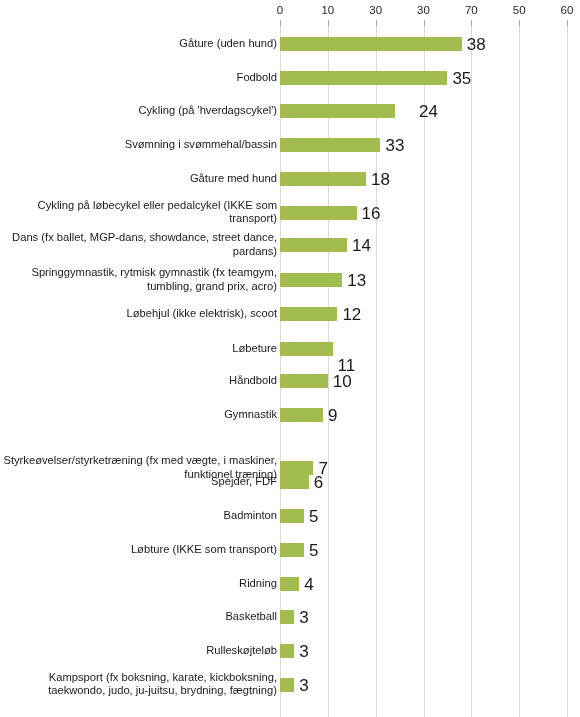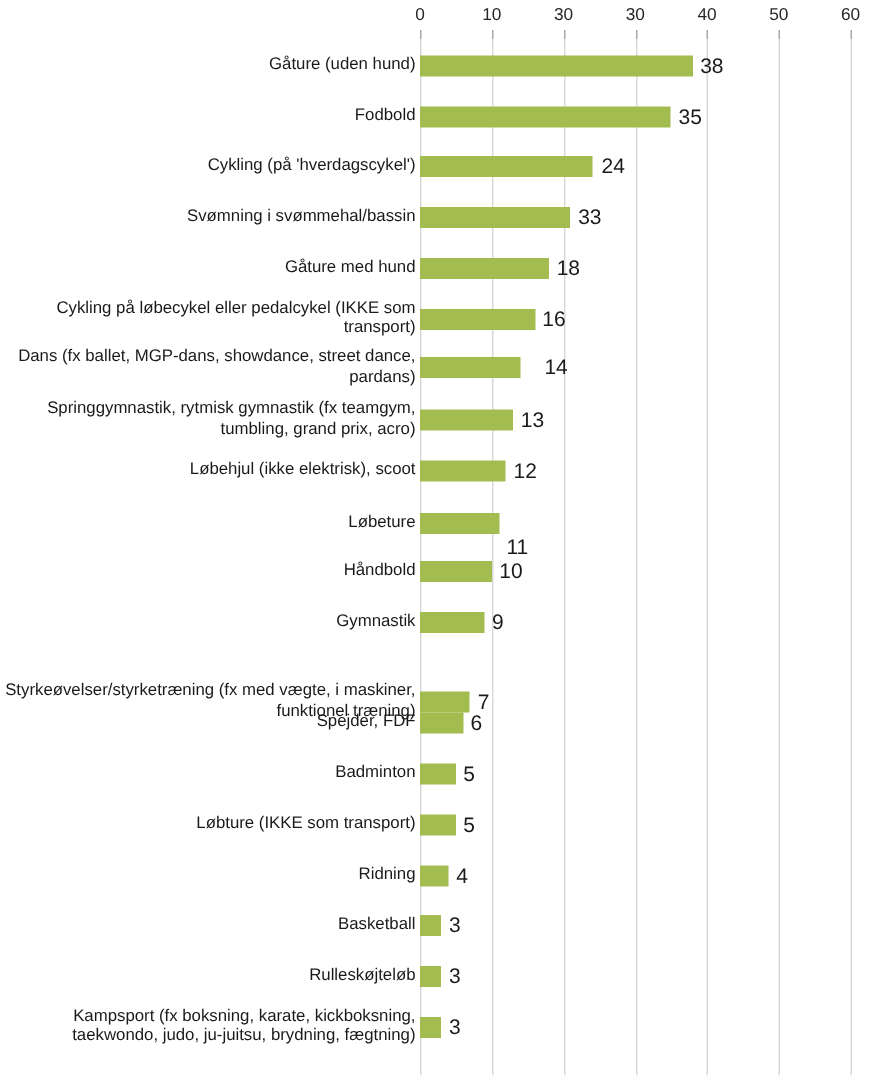--- a/index.html
+++ b/index.html
@@ -85,21 +85,21 @@
     top: 50%;
     margin-top: -7px;
     height: 14px;
     background: #a2bc4f;
   }
 
   .bar-value {
     position: absolute;
     top: 50%;
     transform: translateY(-50%);
-    font-size: 14px;
+    font-size: 17px;
     color: #1a1a1a;
     line-height: 13px;
     white-space: nowrap;
   }
 </style>
 </head>
 <body>
 
 <div id="chart-root">
 
@@ -117,21 +117,21 @@
 
   <div id="axis-ticks">
       <div class="tick-label" style="left: 280px;">0</div>
       <div class="tick-mark" style="left: 280px;"></div>
       <div class="tick-label" style="left: 327.833px;">10</div>
       <div class="tick-mark" style="left: 327.833px;"></div>
       <div class="tick-label" style="left: 375.667px;">30</div>
       <div class="tick-mark" style="left: 375.667px;"></div>
       <div class="tick-label" style="left: 423.5px;">30</div>
       <div class="tick-mark" style="left: 423.5px;"></div>
-      <div class="tick-label" style="left: 471.333px;">40</div>
+      <div class="tick-label" style="left: 471.333px;">70</div>
       <div class="tick-mark" style="left: 471.333px;"></div>
       <div class="tick-label" style="left: 519.167px;">50</div>
       <div class="tick-mark" style="left: 519.167px;"></div>
       <div class="tick-label" style="left: 567px;">60</div>
       <div class="tick-mark" style="left: 567px;"></div>
     </div>
 
   <div id="rows">
       <div class="row" style="top: 27px;">
         <div class="cat-label">Gåture (uden hund)</div>
@@ -139,21 +139,21 @@
         <div class="bar-value" style="left: 466.767px;">38</div>
       </div>
       <div class="row" style="top: 60.73px;">
         <div class="cat-label">Fodbold</div>
         <div class="bar" style="width: 167.417px; background: rgb(162, 188, 79);"></div>
         <div class="bar-value" style="left: 452.417px;">35</div>
       </div>
       <div class="row" style="top: 94.46px;">
         <div class="cat-label">Cykling (på 'hverdagscykel')</div>
         <div class="bar" style="width: 114.8px; background: rgb(162, 188, 79);"></div>
-        <div class="bar-value" style="left: 401px;">24</div>
+        <div class="bar-value" style="left: 419px;">24</div>
       </div>
       <div class="row" style="top: 128.19px;">
         <div class="cat-label">Svømning i svømmehal/bassin</div>
         <div class="bar" style="width: 100.45px; background: rgb(162, 188, 79);"></div>
         <div class="bar-value" style="left: 385.45px;">33</div>
       </div>
       <div class="row" style="top: 161.92px;">
         <div class="cat-label">Gåture med hund</div>
         <div class="bar" style="width: 86.1px; background: rgb(162, 188, 79);"></div>
         <div class="bar-value" style="left: 371.1px;">18</div>
@@ -161,21 +161,21 @@
       <div class="row" style="top: 195.65px;">
         <div class="cat-label">Cykling på løbecykel eller pedalcykel (IKKE som
 transport)</div>
         <div class="bar" style="width: 76.5333px; background: rgb(162, 188, 79);"></div>
         <div class="bar-value" style="left: 361.533px;">16</div>
       </div>
       <div class="row" style="top: 228px;">
         <div class="cat-label">Dans (fx ballet, MGP-dans, showdance, street dance,
 pardans)</div>
         <div class="bar" style="width: 66.9667px; background: rgb(162, 188, 79);"></div>
-        <div class="bar-value" style="left: 351.967px; margin-left: 11px;">14</div>
+        <div class="bar-value" style="left: 351.967px;">14</div>
       </div>
       <div class="row" style="top: 263.11px;">
         <div class="cat-label">Springgymnastik, rytmisk gymnastik (fx teamgym,
 tumbling, grand prix, acro)</div>
         <div class="bar" style="width: 62.1833px; background: rgb(162, 188, 79);"></div>
         <div class="bar-value" style="left: 347.183px;">13</div>
       </div>
       <div class="row" style="top: 296.84px;">
         <div class="cat-label">Løbehjul (ikke elektrisk), scoot</div>
         <div class="bar" style="width: 57.4px; background: rgb(162, 188, 79);"></div>

